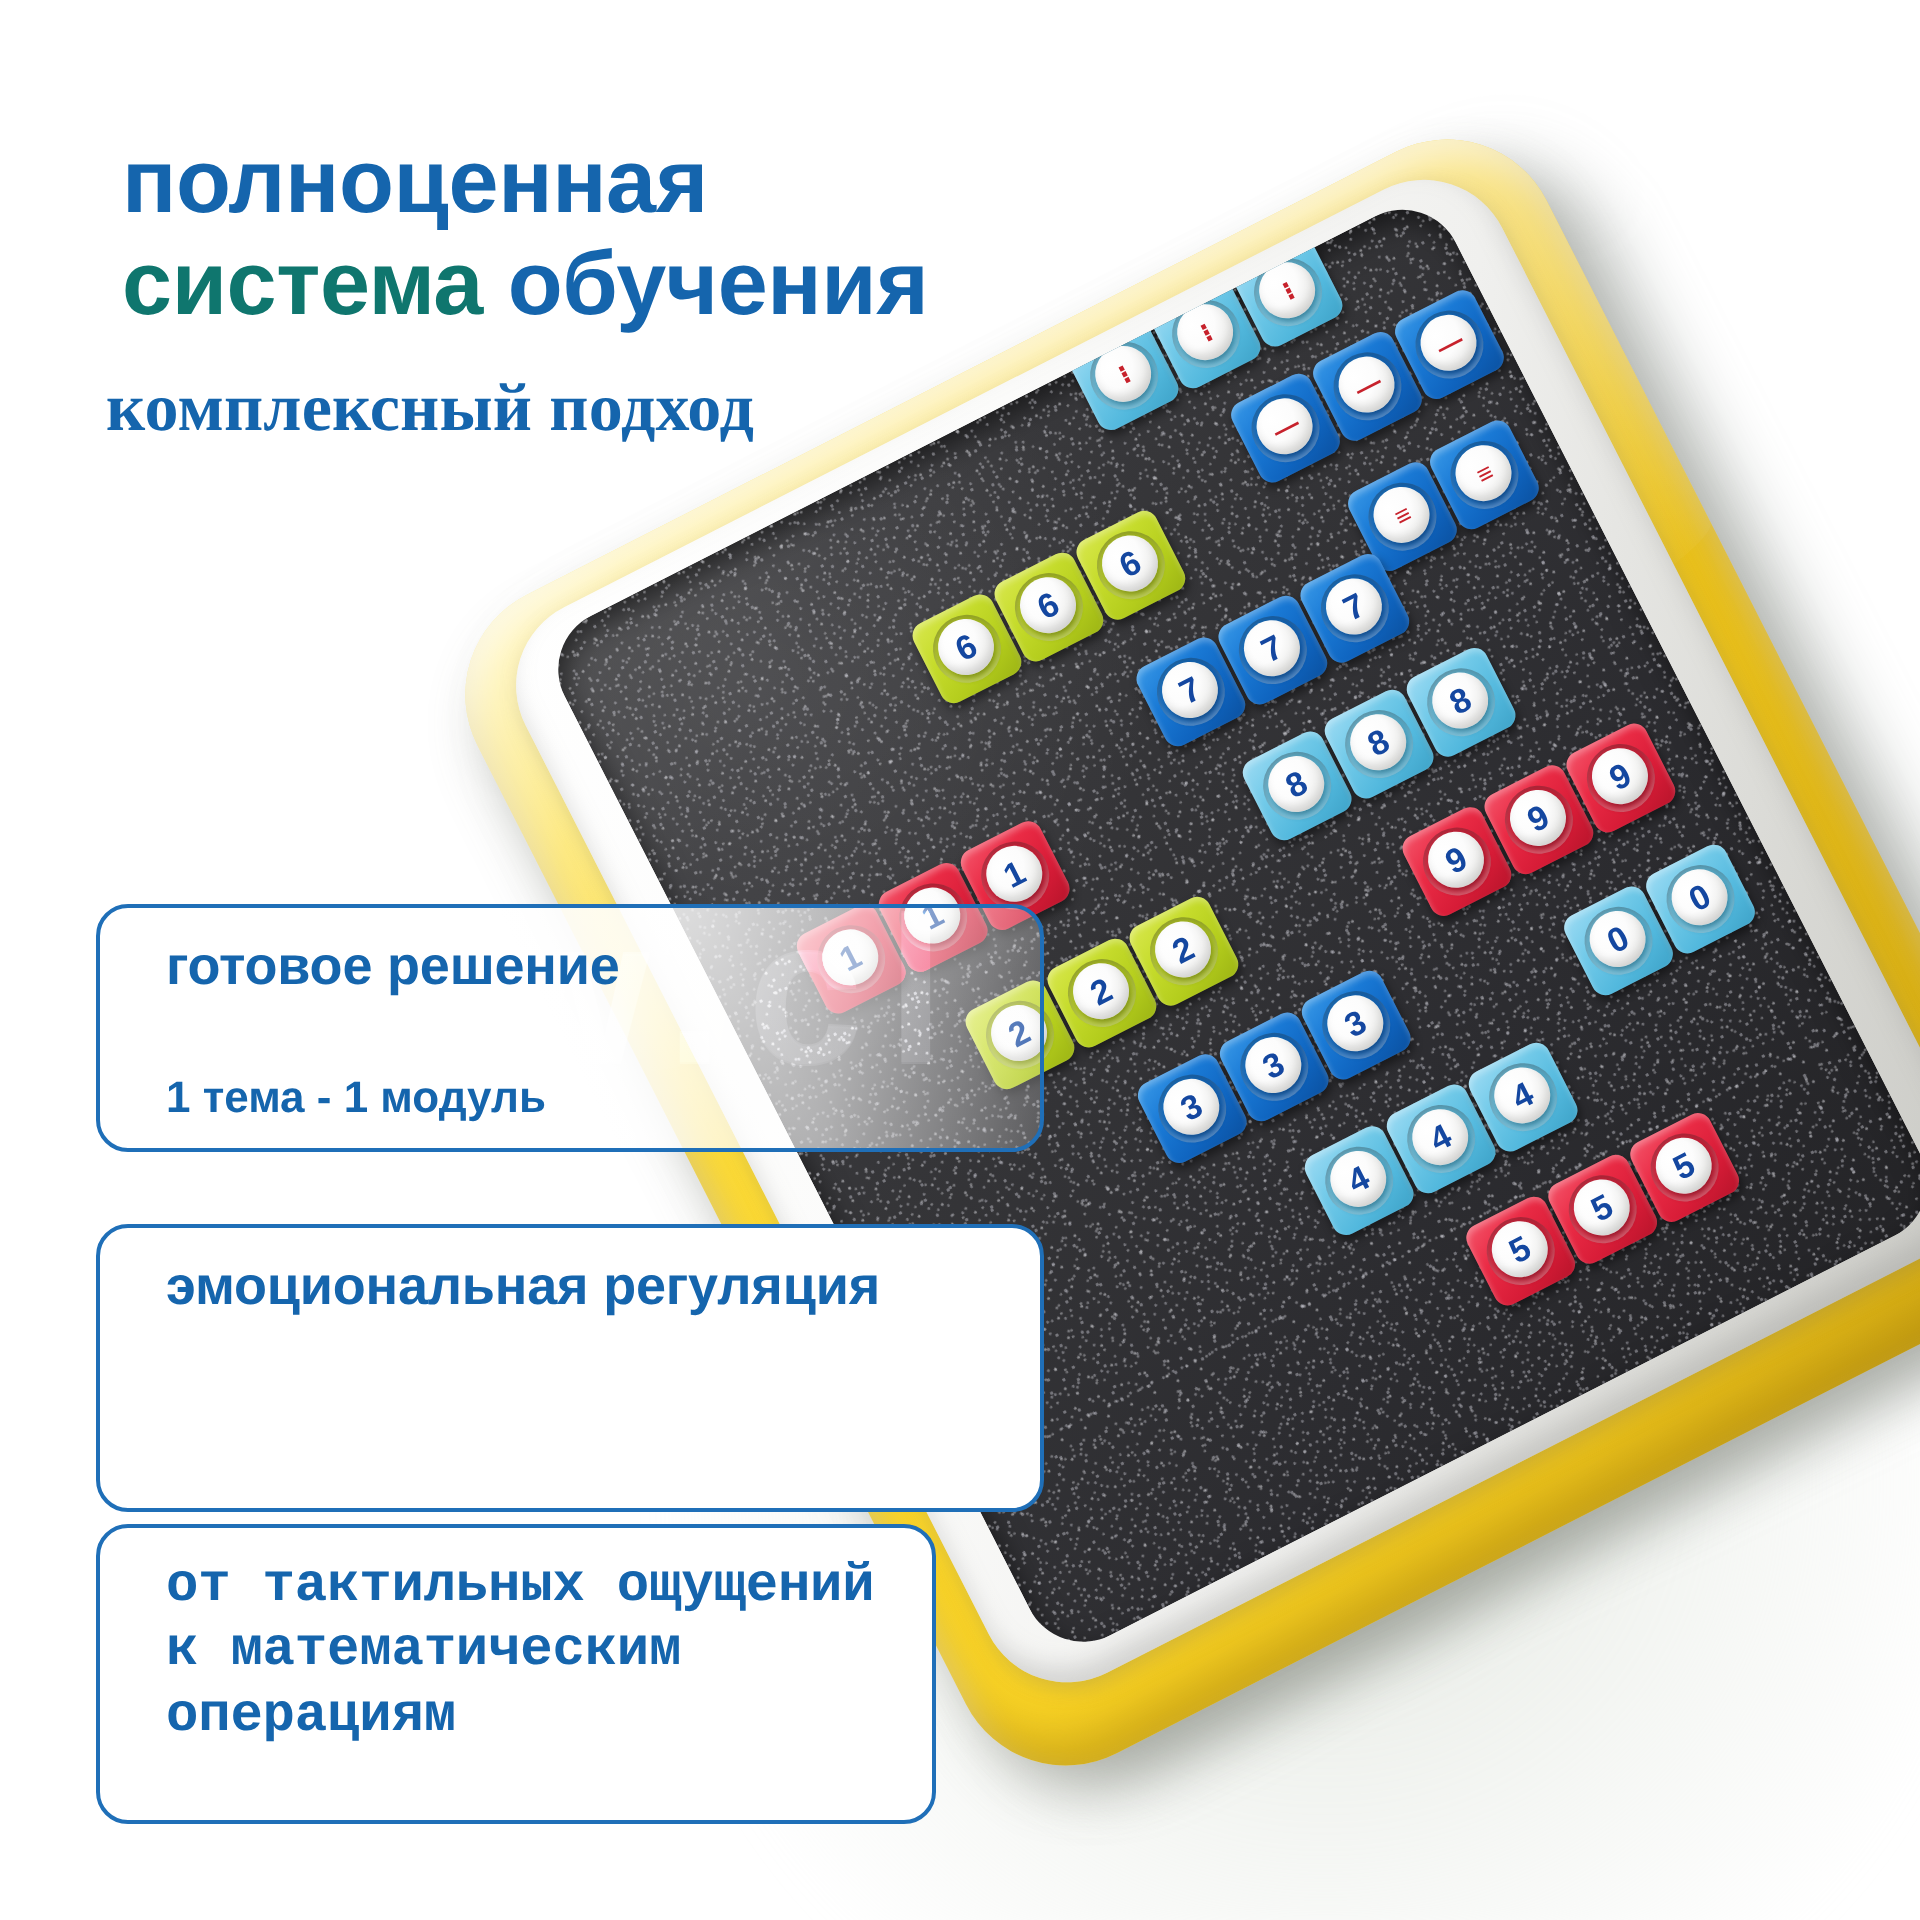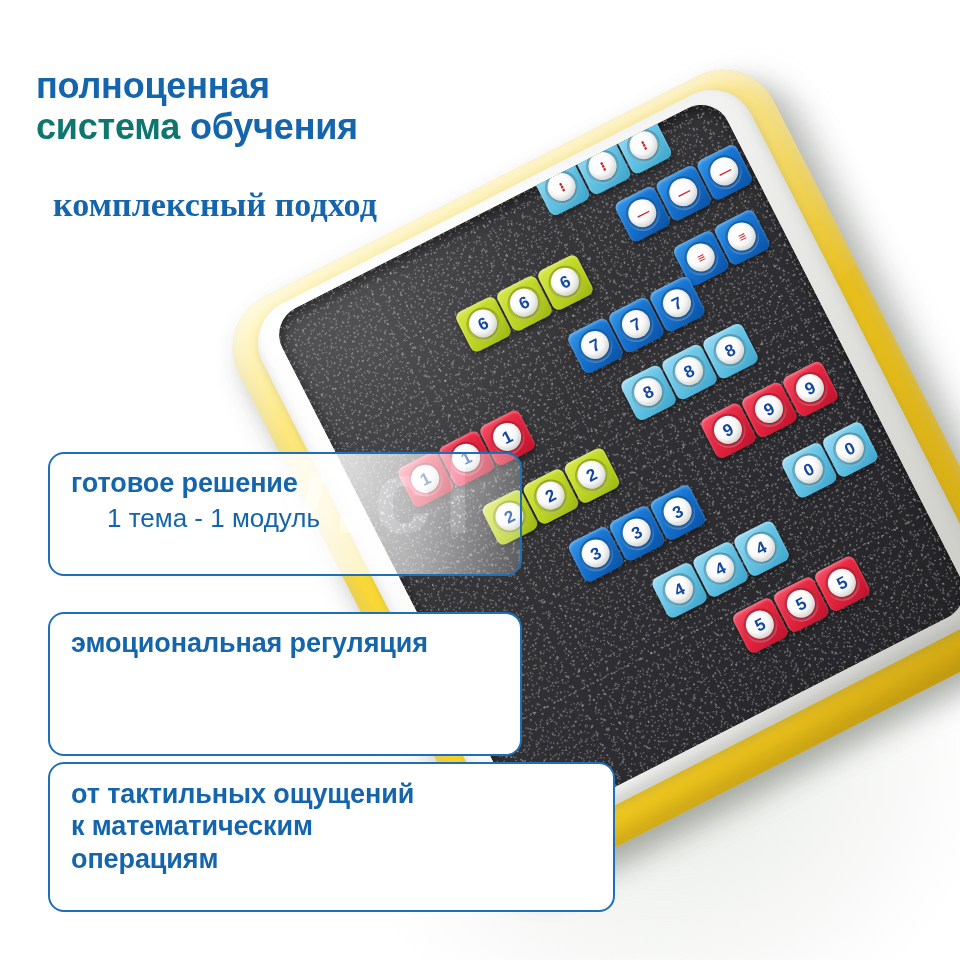--- a/index.html
+++ b/index.html
@@ -117,50 +117,50 @@
     font-size:104px;font-weight:bold;letter-spacing:12px;
     color:rgba(255,255,255,.42);
     text-shadow:0 1px 0 rgba(120,120,120,.22), 0 -1px 0 rgba(255,255,255,.5);
     font-family:"Liberation Sans","DejaVu Sans",sans-serif;
     white-space:nowrap;pointer-events:none;
     mix-blend-mode:overlay;
   }
 
   
   .headline{
-    position:absolute;left:36px;top:66px;width:620px;
-    font-size:36px;font-weight:bold;line-height:1.13;
+    position:absolute;left:61px;top:66px;width:620px;
+    font-size:45px;font-weight:bold;line-height:1.13;
     color:#1565ad;letter-spacing:-.2px;
   }
   .headline .accent{color:#0f766e;}
   .subhead{
     position:absolute;left:53px;top:186px;
     font-size:34px;font-weight:bold;color:#1565ad;letter-spacing:.1px;font-family:Liberation Serif, serif;
   }
 
   
   .card{
     position:absolute;
     border:2px solid #1f6fb8;
     border-radius:16px;
     background:linear-gradient(100deg,rgba(255,255,255,.93) 0%,rgba(255,255,255,.88) 55%,rgba(255,255,255,.60) 78%,rgba(255,255,255,.20) 100%);
     box-sizing:border-box;
-    padding:14px 20px 12px 21px;
-    display:flex;flex-direction:column;justify-content:flex-start;
+    padding:14px 20px 12px 33px;
+    display:flex;flex-direction:column;justify-content:space-between;
   }
   .card.solid{background:#ffffff;}
   .card .t1{
     font-size:27px;font-weight:bold;color:#1565ad;line-height:1.16;letter-spacing:-.1px;
   }
   .card .t2{
-    font-size:26px;font-weight:normal;color:#1565ad;line-height:1.2;margin-top:4px;margin-left:36px;
+    font-size:22px;font-weight:bold;color:#1565ad;line-height:1.2;margin-top:4px;
   }
   #card-1{left:48px;top:452px;width:474px;height:124px;}
   #card-2{left:48px;top:612px;width:474px;height:144px;}
-  #card-3{left:48px;top:762px;width:567px;height:150px;}
+  #card-3{left:48px;top:762px;width:420px;height:150px;font-family:Liberation Mono, monospace;}
   #card-3 .t1{line-height:1.2;}
 </style>
 </head>
 <body>
 
 <div class="stage">
 
   <div class="floor-shade"></div>
 
   <div class="product">

